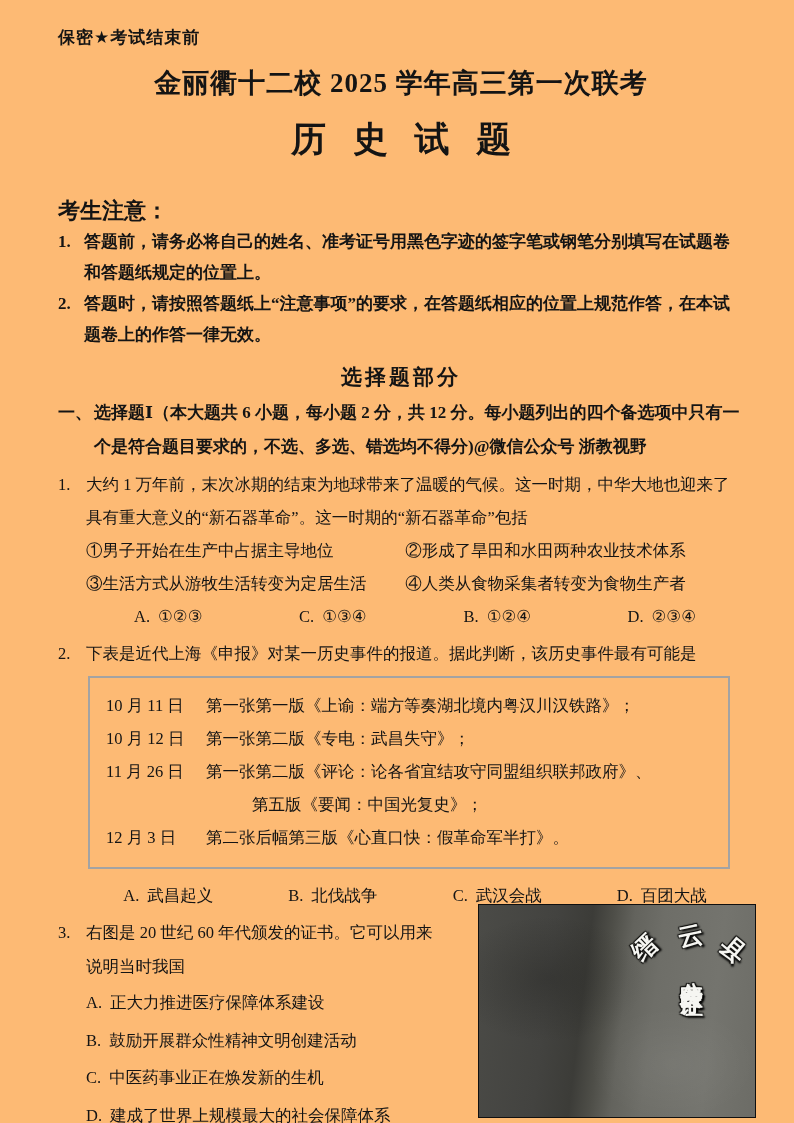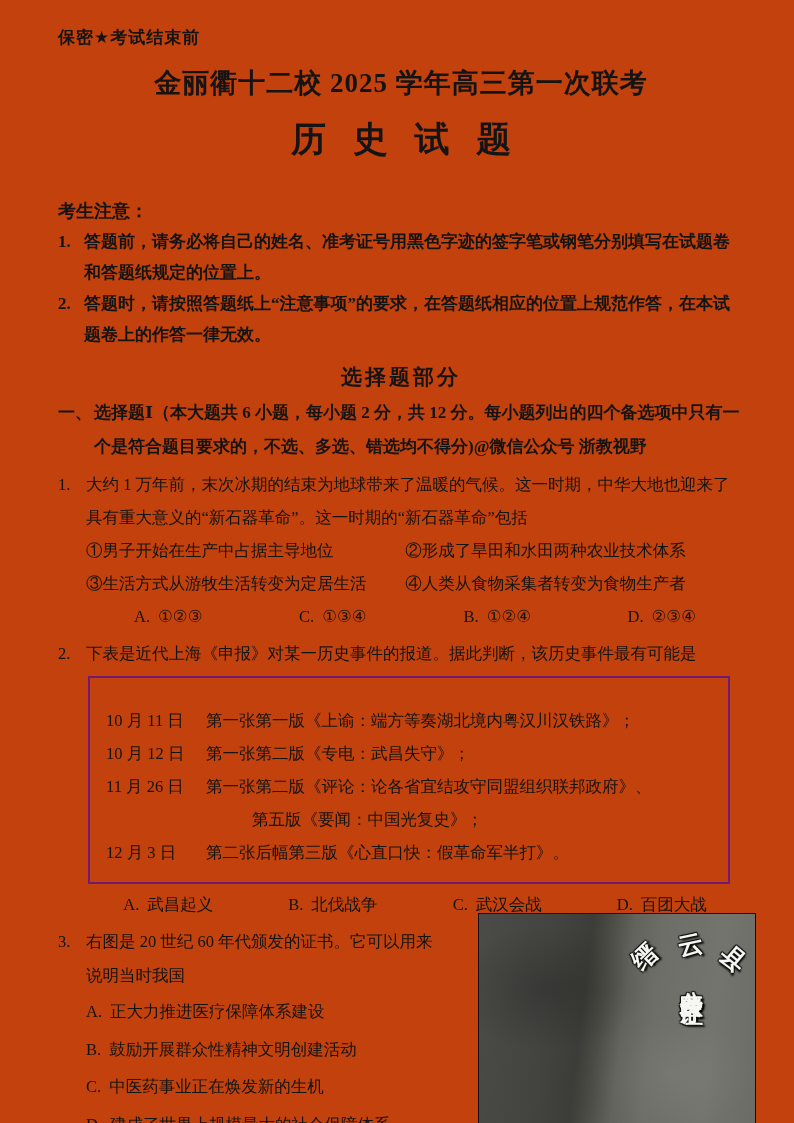--- a/index.html
+++ b/index.html
@@ -1,63 +1,63 @@
 <!DOCTYPE html>
 <html><head>
 <meta charset="utf-8">
 <style>
   html,body { margin:0; padding:0; background:#e8e8e8; }
   .page {
     position:relative;
     width:794px; height:1123px;
     margin:0 auto;
-    background:#c2410c;
+    background:#fdba74;
     box-sizing:border-box;
     padding:26px 50px 0 58px;
     font-family:"Liberation Serif","DejaVu Serif",serif;
     color:#141414;
     overflow:hidden;
   }
   .security {
     font-family:"Liberation Sans","DejaVu Sans",sans-serif;
     font-weight:bold; font-size:17px; letter-spacing:1px;
   }
   .title {
     margin:16px 0 0; text-align:center;
     font-size:27px; font-weight:bold; letter-spacing:1px;
   }
   .subtitle {
     margin:15px 0 0; text-align:center;
     font-size:35px; font-weight:bold; letter-spacing:9px; text-indent:9px;
   }
   .notice { margin-top:33px; }
-  .notice-heading { font-size:18px; font-weight:bold; line-height:30px; }
+  .notice-heading { font-size:22px; font-weight:bold; line-height:30px; }
   .notice-item { display:flex; font-size:17px; font-weight:600; line-height:31px; }
   .n-num { flex:none; width:26px; }
   .n-text { flex:1; }
   .part-heading {
     margin-top:13px; text-align:center;
     font-size:21px; font-weight:bold; letter-spacing:3px;
   }
   .intro { display:flex; margin-top:5px; font-size:17px; font-weight:bold; line-height:34px; }
   .i-num { flex:none; width:36px; }
   .i-text { flex:1; }
   .q { display:flex; font-size:16.5px; line-height:33px; margin-top:4px; }
   .q-num { flex:none; width:28px; }
   .q-body { flex:1; min-width:0; }
   .sub-row { display:flex; }
   .sub-l { width:48.5%; }
   .sub-r { flex:1; }
   .opts { display:flex; }
   .opt { width:25%;text-align:center; }
   .opt-label { margin-right:8px; }
   .news-table {
-    margin:6px 14px 4px 2px;
-    border:2px solid #701a75;
-    padding:26px 10px 13px 16px;
+    margin:6px 14px 10px 2px;
+    border:2px solid #a3a3a3;
+    padding:11px 10px 13px 16px;
     font-size:16.5px; line-height:33px;
   }
   .t-row { display:flex; }
   .t-date { flex:none; width:100px; }
   .t-content { flex:1; }
   .t-cont { padding-left:146px; }
   .q3 { position:relative; min-height:212px; }
   .q3 .q-body { padding-right:300px; }
   .q3 .q-stem { line-height:34px; }
   .q3-opt { line-height:37.5px; white-space:nowrap; }

